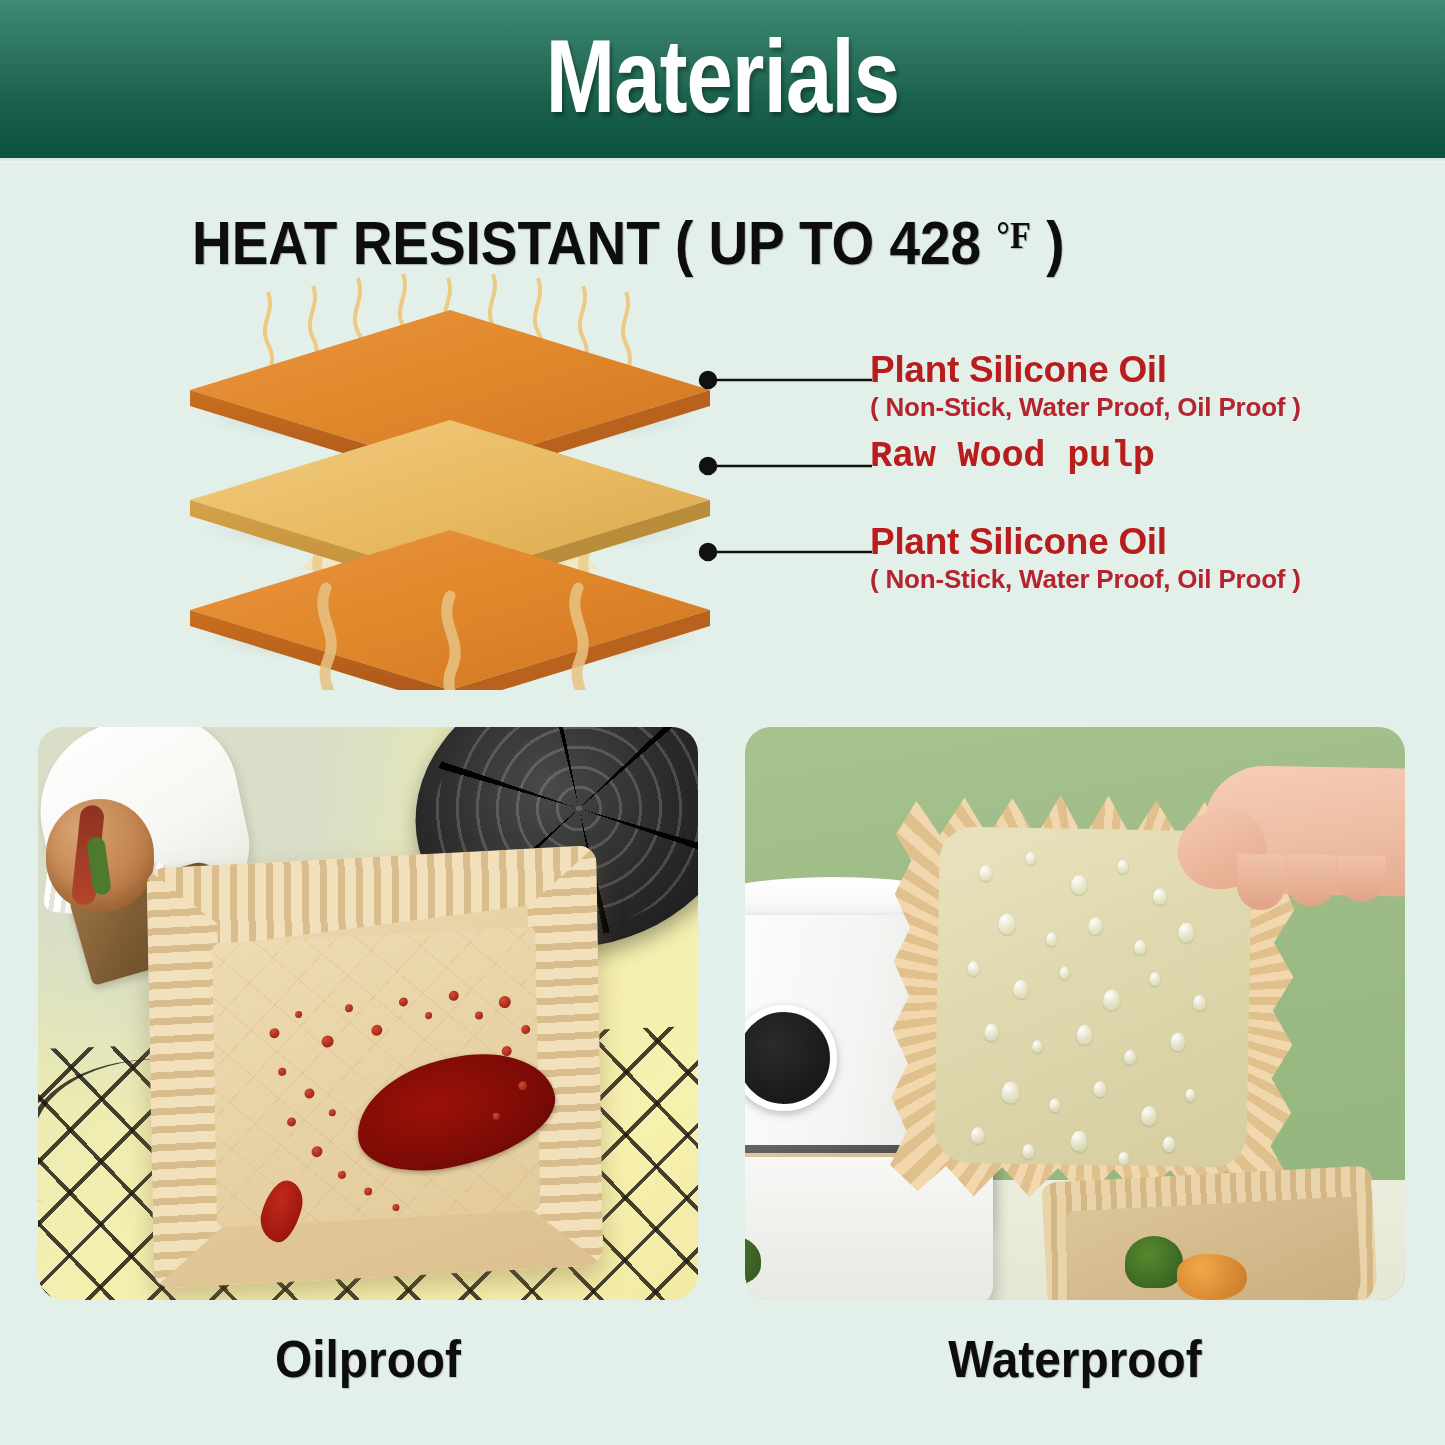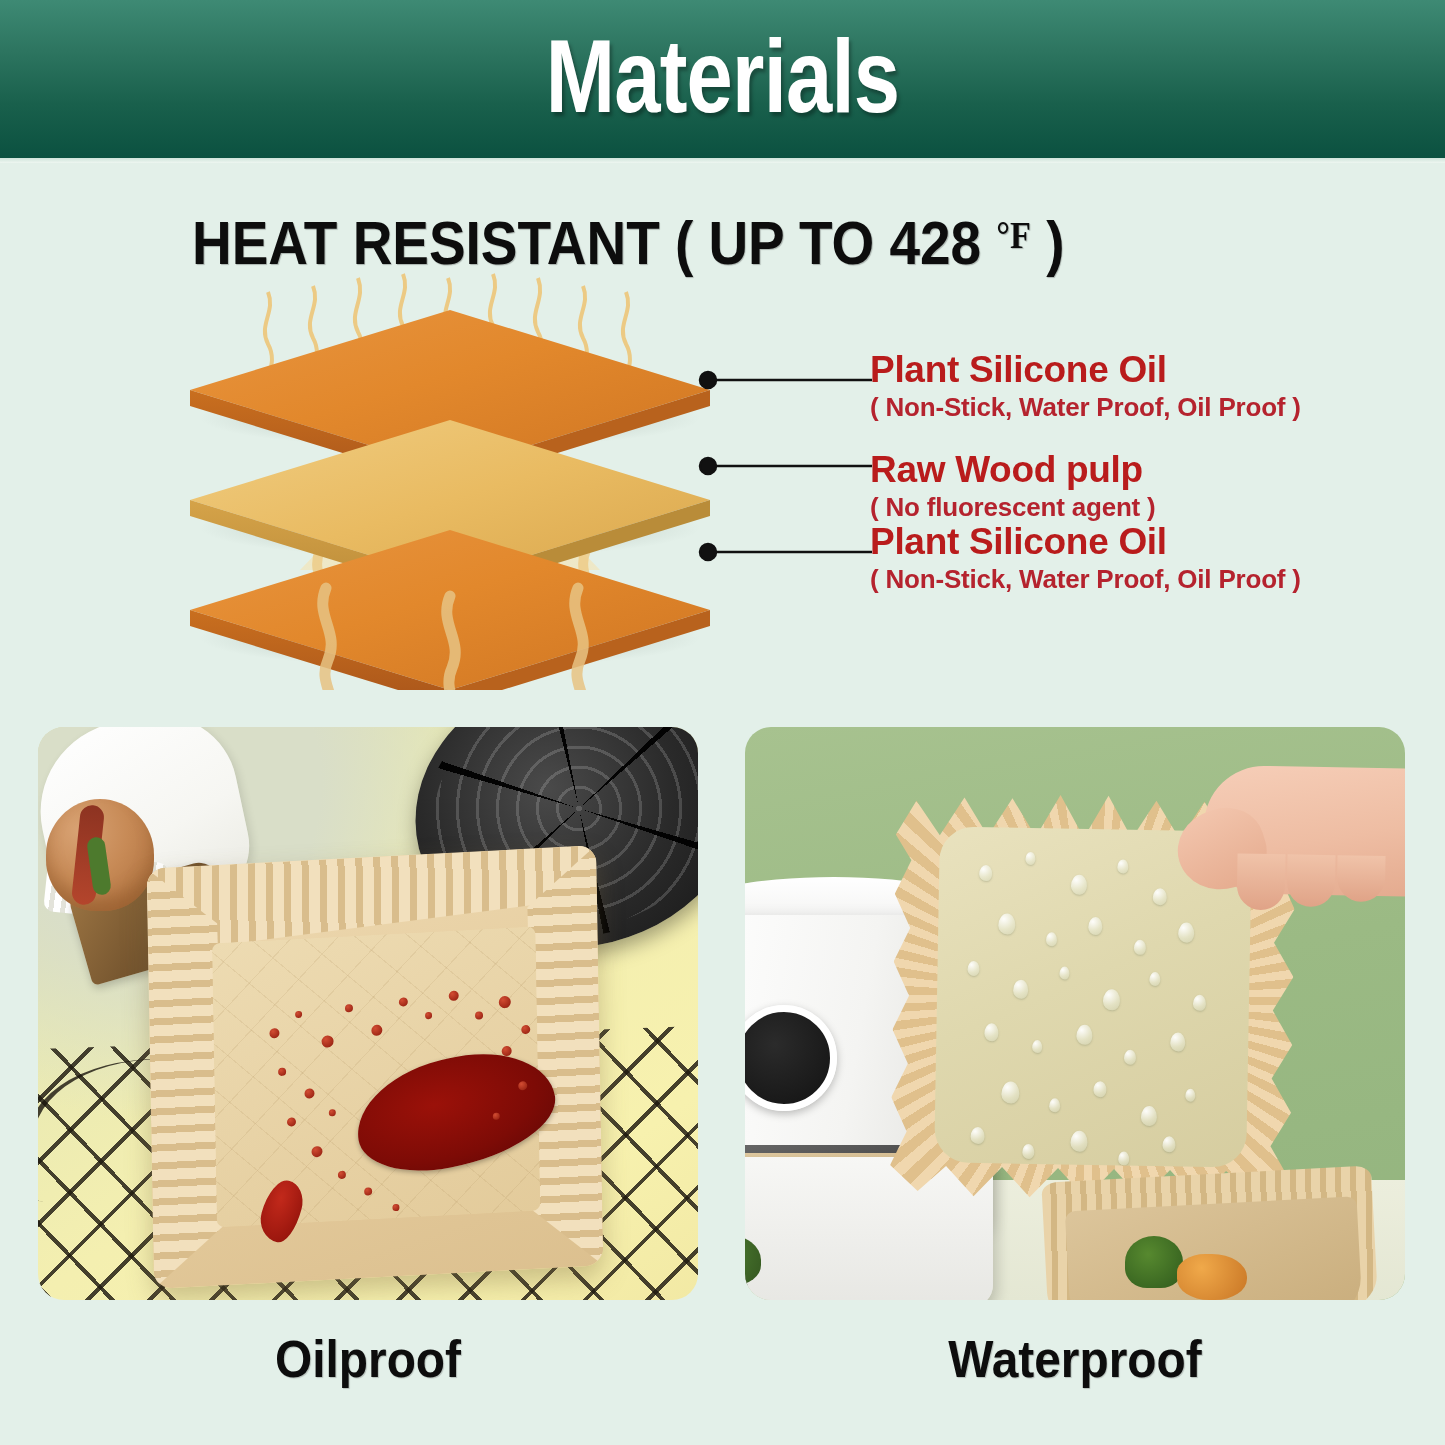--- a/index.html
+++ b/index.html
@@ -79,21 +79,21 @@
 
   
   .callouts {
     position: absolute;
     left: 870px;
     top: 348px;
     width: 440px;
   }
   .callout { position: absolute; left: 0; width: 440px; }
   .callout-0 { top: 0px; }
-  .callout-1 { top: 100px; }
+  .callout-1 { top: 86px; font-family: Liberation Mono, monospace; }
   .callout-2 { top: 172px; }
   .callout-title {
     font-size: 37px;
     line-height: 44px;
     font-weight: 700;
     color: #b91c1c;
     white-space: nowrap;
     letter-spacing: -0.3px;
   }
   .callout-sub {
@@ -579,21 +579,20 @@
   </svg>
 </div>
 
 <div class="callouts">
   <div class="callout callout-0">
     <div class="callout-title">Plant Silicone Oil</div>
     <div class="callout-sub">( Non-Stick, Water Proof, Oil Proof )</div>
   </div>
   <div class="callout callout-1">
     <div class="callout-title">Raw Wood pulp</div>
-    <div class="callout-sub">( No fluorescent agent )</div>
   </div>
   <div class="callout callout-2">
     <div class="callout-title">Plant Silicone Oil</div>
     <div class="callout-sub">( Non-Stick, Water Proof, Oil Proof )</div>
   </div>
 </div>
 
 <div class="photo photo-left">
   <div class="scene-oil">
     <div class="cooling-rack"></div>

